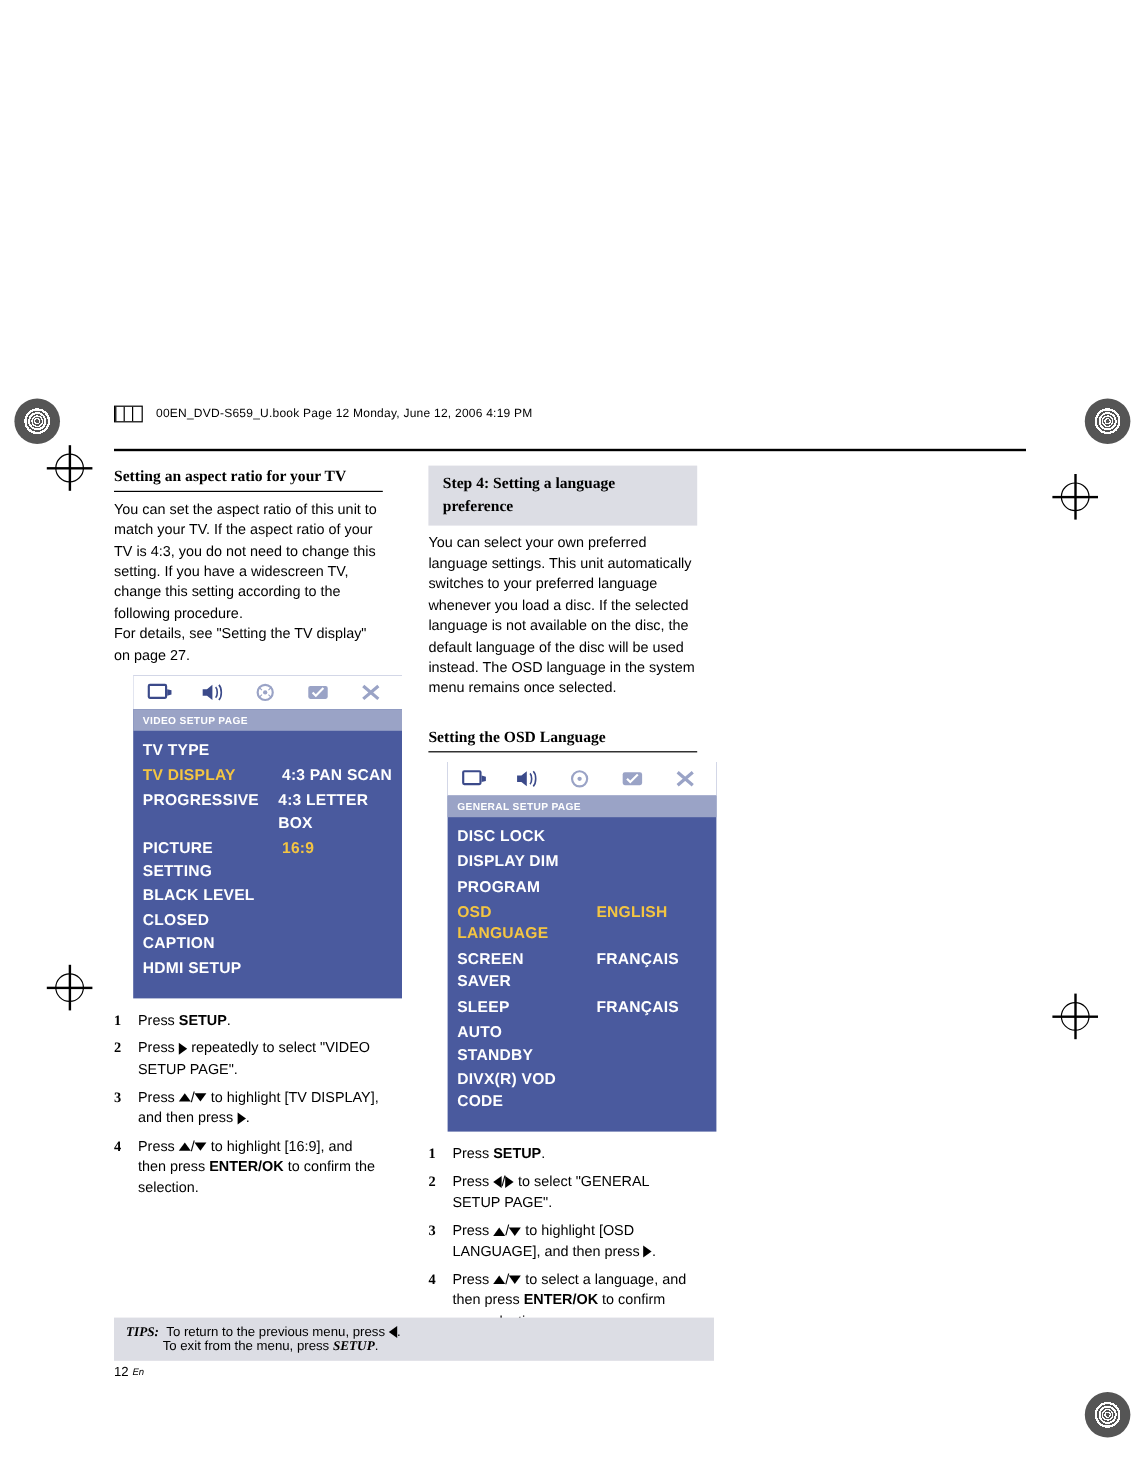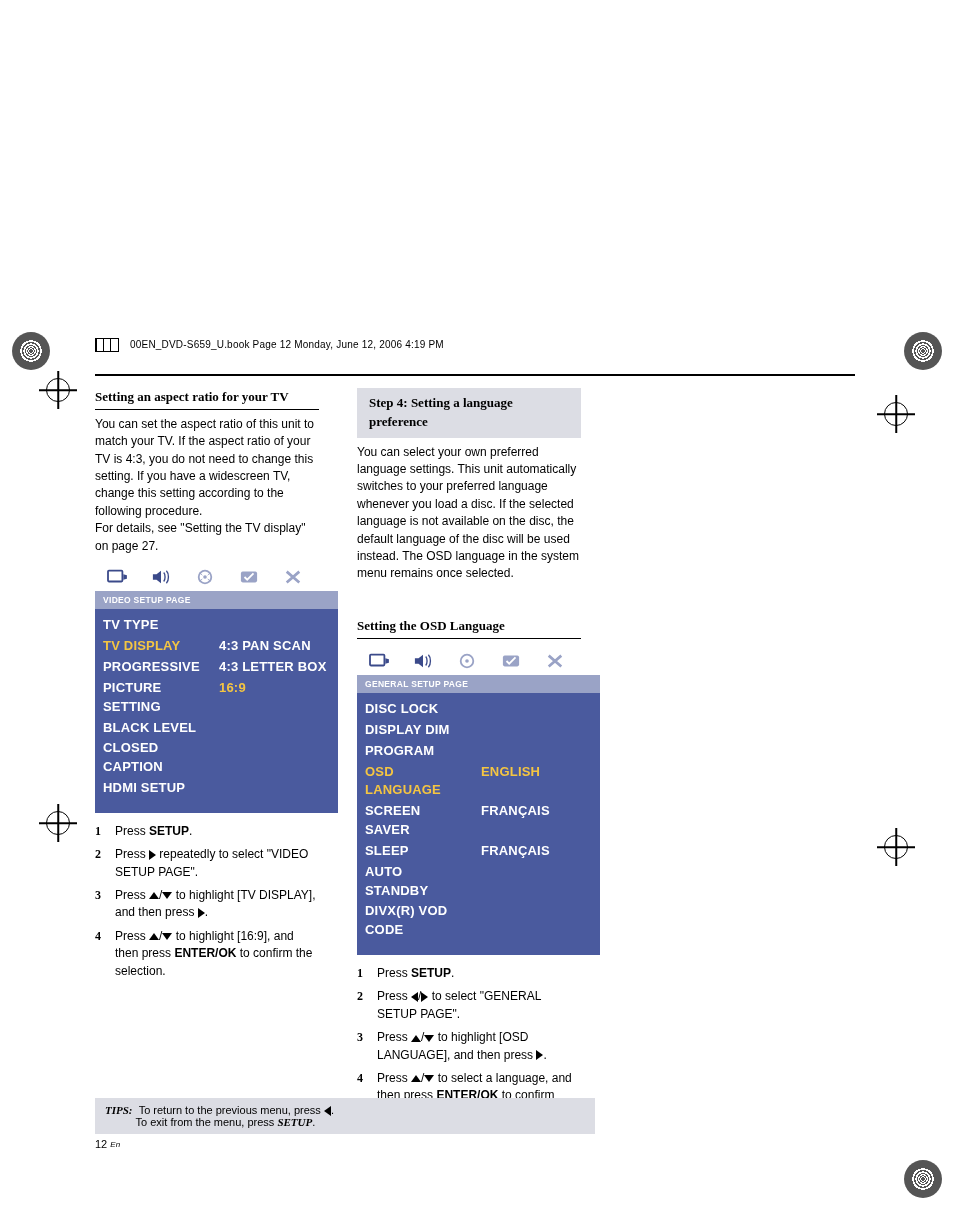--- a/index.html
+++ b/index.html
@@ -21,21 +21,21 @@
 .stepbox{background:#dcdde4;padding:6px 12px;margin:0 0 6px 0}
 .stepbox .sub{border:0;padding:0;margin:0}
 ol.steps{list-style:none;padding:0;margin:10px 0 0 0}
 ol.steps li{display:flex;gap:10px;margin-bottom:6px}
 .sn{font-family:Georgia,serif;font-weight:700;min-width:10px}
 .tri{display:inline-block;width:0;height:0;vertical-align:middle}
 .tri.r{border-top:5px solid transparent;border-bottom:5px solid transparent;border-left:7px solid #000}
 .tri.l{border-top:5px solid transparent;border-bottom:5px solid transparent;border-right:7px solid #000}
 .tri.u{border-left:5px solid transparent;border-right:5px solid transparent;border-bottom:7px solid #000}
 .tri.d{border-left:5px solid transparent;border-right:5px solid transparent;border-top:7px solid #000}
-.osd{background:#4a5a9e;color:#fff;width:243px;font-size:9px;margin:8px 0}
+.osd{background:#4a5a9e;color:#fff;width:224px;font-size:9px;margin:8px 16px}
 .tabs{display:flex;align-items:center;background:#fff;height:28px}
 .tab{width:44px;display:flex;align-items:center;justify-content:center}
 .tab svg{width:22px;height:18px}
 .tabtitle{background:#9aa3c6;color:#fff;font-weight:700;padding:3px 8px;font-size:8.5px;letter-spacing:.3px}
 .osdbody{padding:6px 8px 14px 8px}
 .osdrow{display:flex;gap:16px;font-weight:700;letter-spacing:.2px;padding:1px 0;font-size:13px}
 .osdrow .lab{width:100px}
 .hi{color:#f4c542}
 .tips{position:absolute;left:95px;top:1098px;width:480px;background:#dcdde4;padding:6px 10px;font-size:11px}
 .tips b{font-family:Liberation Serif, serif;font-style:italic}
@@ -145,21 +145,21 @@
               <span><span>Press </span><span class="tri u"></span>/<span class="tri d"></span><span> to highlight [16:9], and then press </span><b>ENTER/OK</b><span> to confirm the selection.</span></span>
             </li>
     </ol>
    </div>
 
    <div class="col">
     <div class="stepbox">
             <p class="sub">Step 4: Setting a language preference</p>
           </div>
     <div>You can select your own preferred language settings. This unit automatically switches to your preferred language whenever you load a disc. If the selected language is not available on the disc, the default language of the disc will be used instead. The OSD language in the system menu remains once selected.</div>
-    <p class="sub" style="margin-top:34px">Setting the OSD Language</p>
+    <p class="sub" style="margin-top:22px">Setting the OSD Language</p>
     <div class="osd">
      <div class="tabs">
       <div class="tab">
                 <svg viewBox="0 0 24 20">
                   <rect x="2" y="3" width="16" height="12" rx="1" fill="none" stroke="#3b4a8a" stroke-width="2"></rect>
                   <path d="M19 7v6l4-1V8z" fill="#3b4a8a"></path>
                 </svg>
               </div>
       <div class="tab">
                 <svg viewBox="0 0 24 20">

